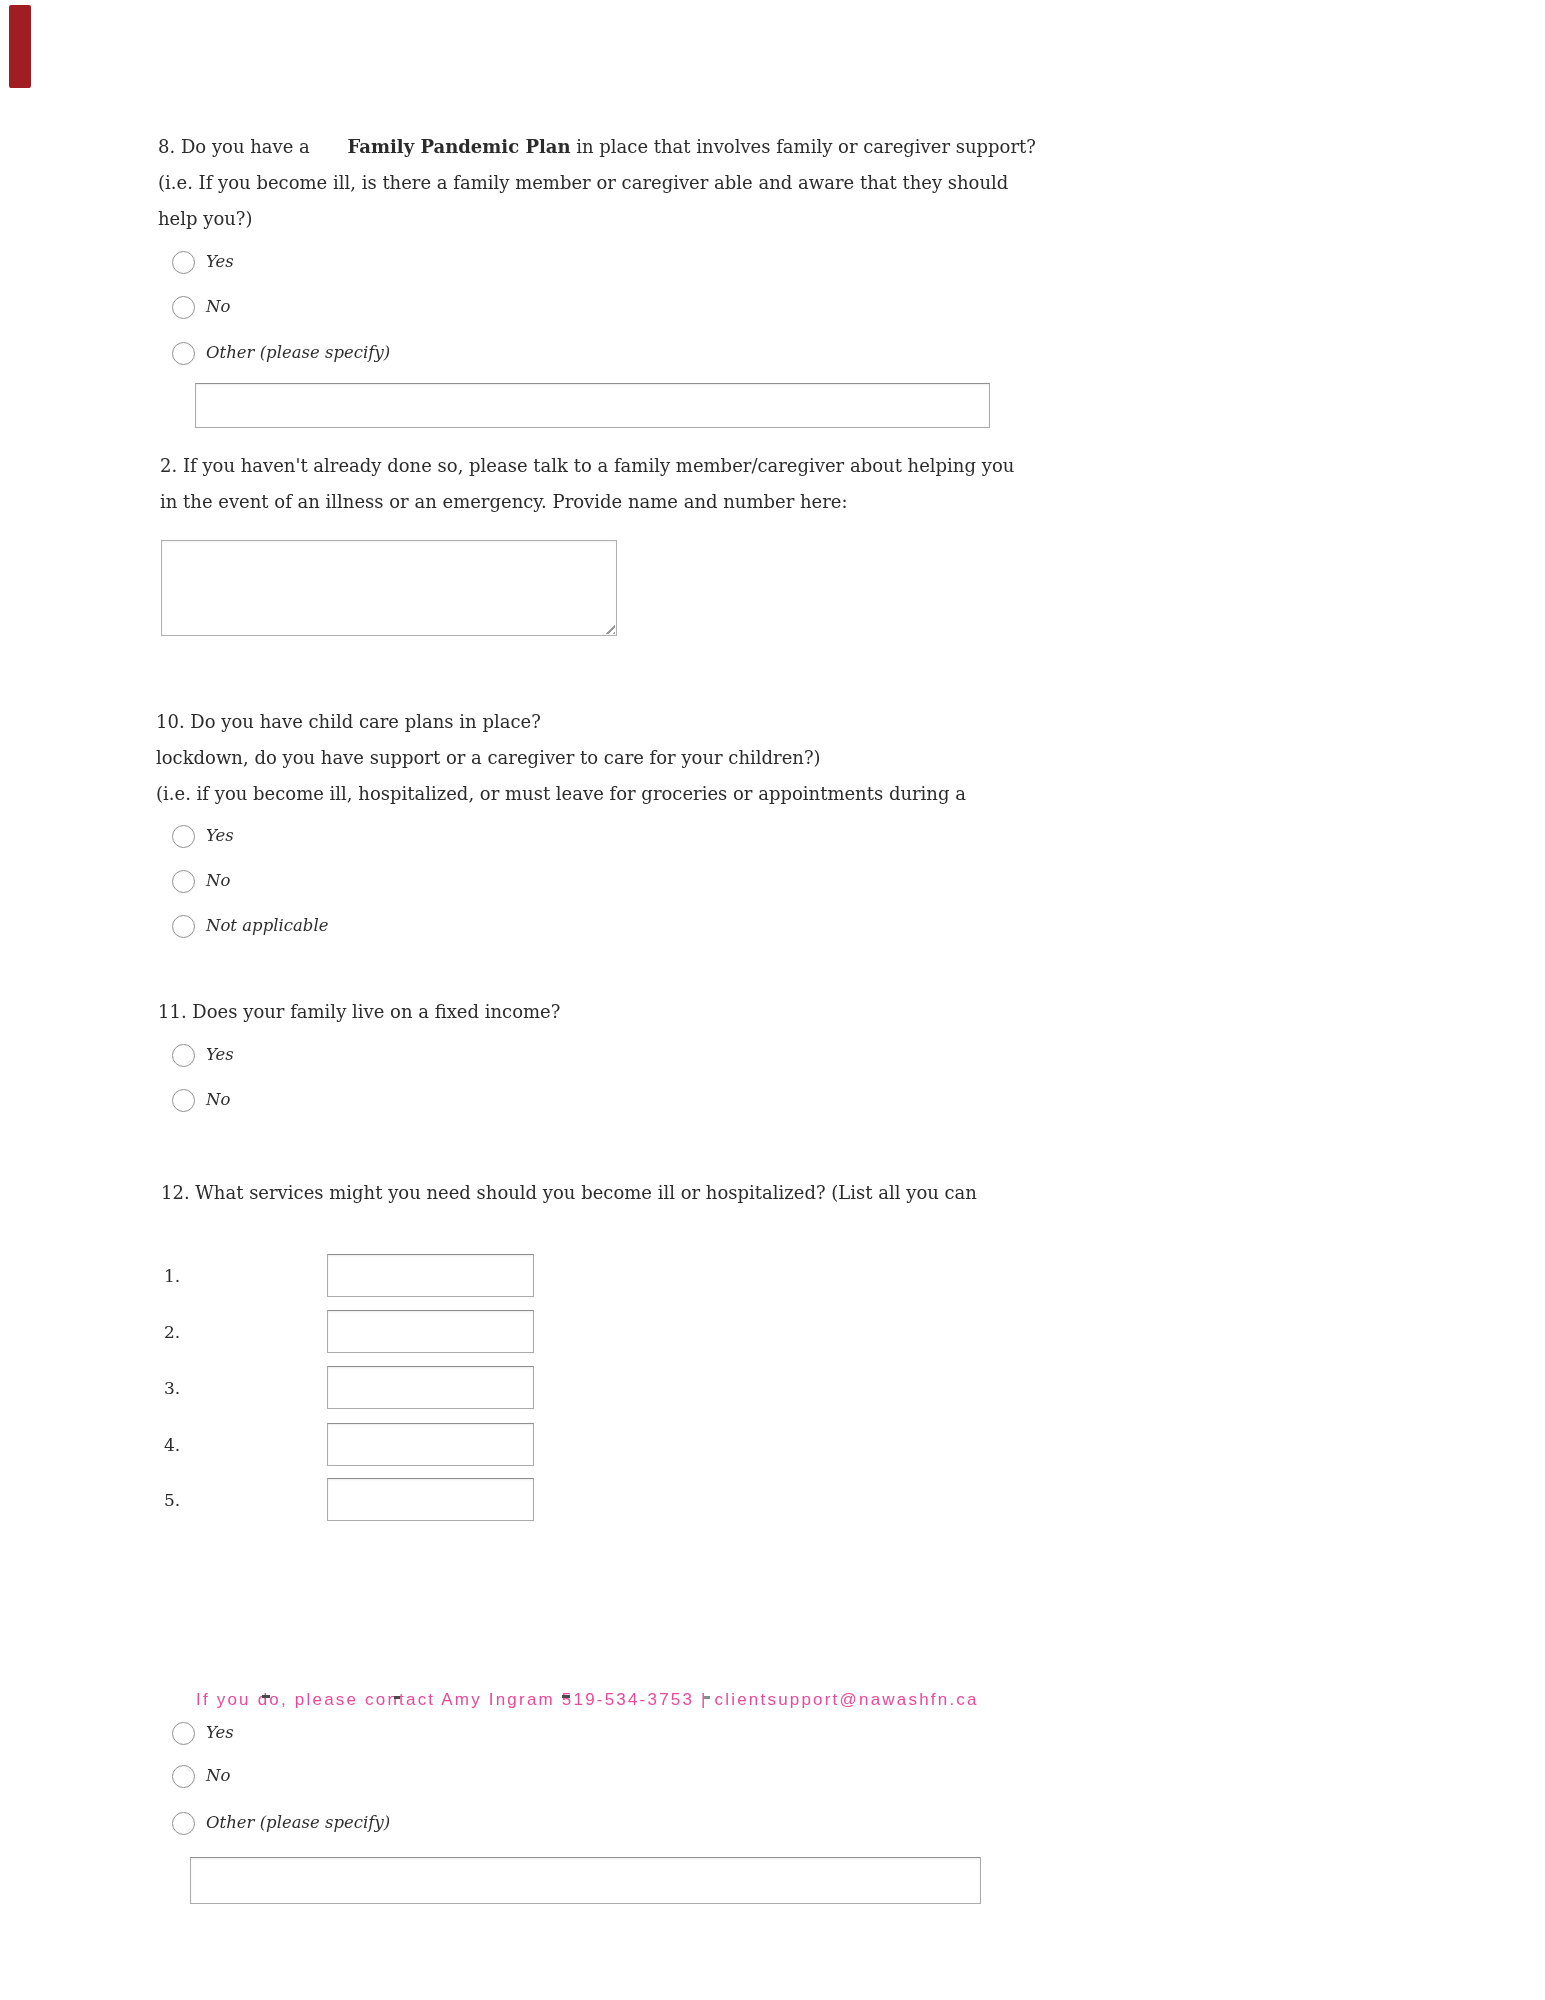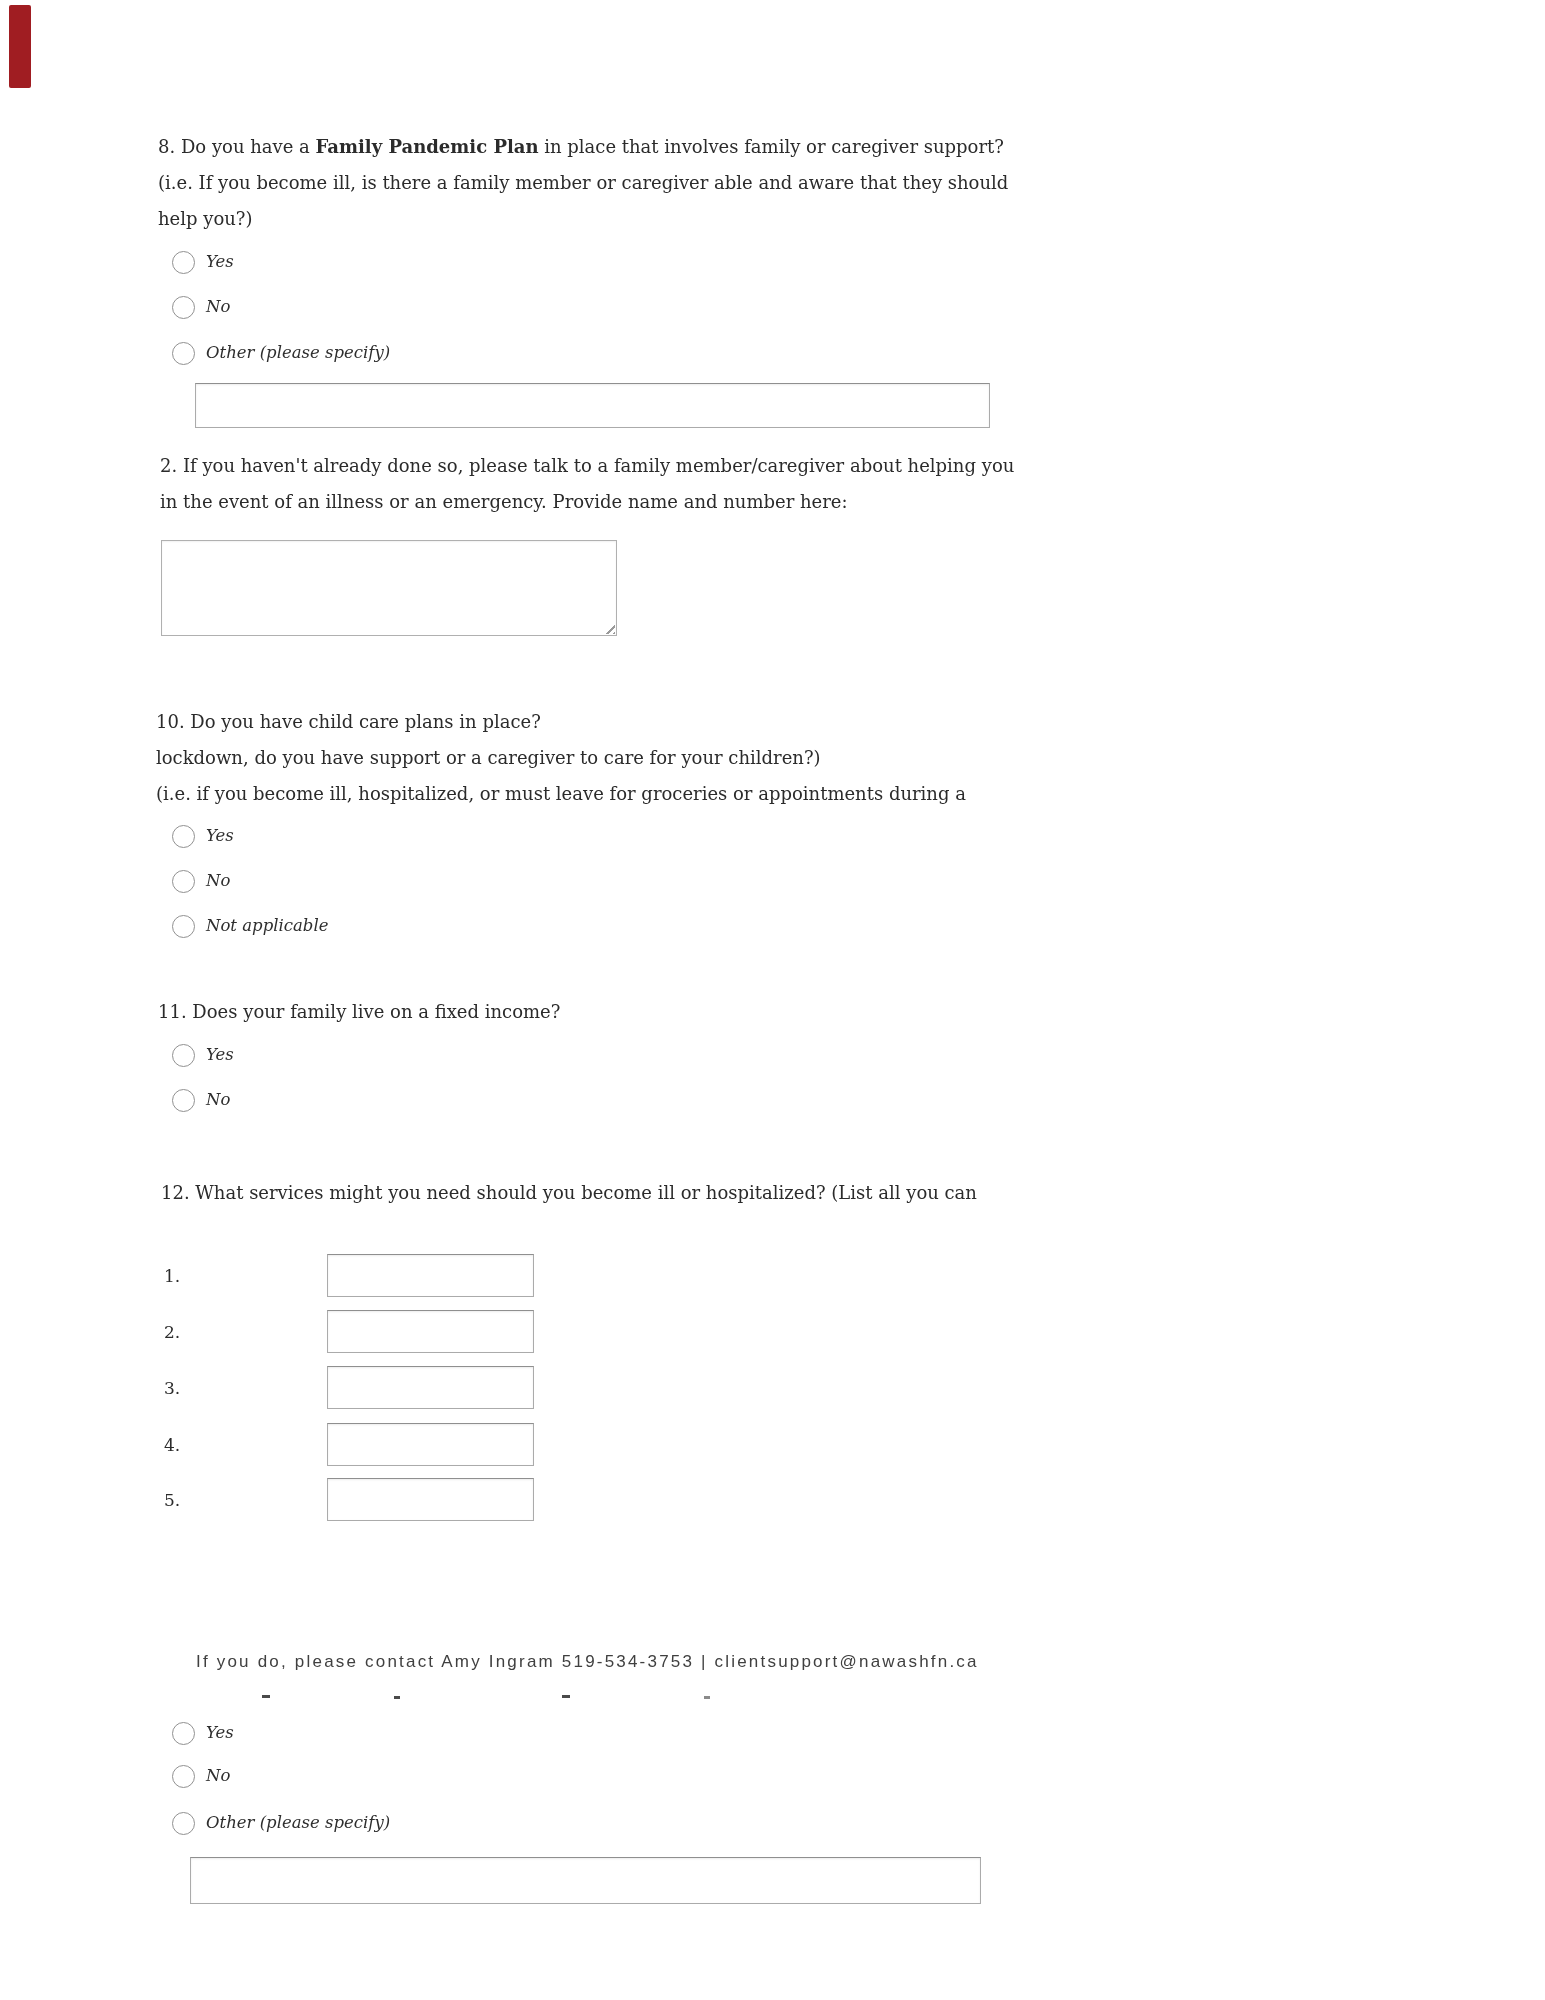--- a/index.html
+++ b/index.html
@@ -6,21 +6,21 @@
   .page {
     position:relative; width:1545px; height:2000px; background:#ffffff;
     font-family:"DejaVu Serif", serif; color:#2b2b2b; overflow:hidden;
   }
   .red-marker {
     position:absolute; left:9px; top:5px; width:22px; height:83px;
     background:#a01d22; border-radius:2px;
   }
   .qtitle { position:absolute; }
   .q-line { white-space:nowrap; font-size:18px; line-height:36px; color:#2b2b2b; }
-  .bold { font-weight:bold; }
+  .bold { font-weight:bold;margin-left:32px; }
   .opt {
     position:absolute; display:flex; align-items:center; gap:11px; height:24px;
     cursor:default;
   }
   .radio {
     width:23px; height:23px; box-sizing:border-box; flex:0 0 23px;
     border:1.5px solid #919191; border-radius:50%; background:#fff;
   }
   .opt-label { font-size:16.5px; color:#2e2e2e; line-height:24px;font-style:italic; }
   .ti {
@@ -38,21 +38,21 @@
     resize:none; border-radius:0; outline:none;
   }
   .resize-handle {
     position:absolute; width:13px; height:13px;
     background: repeating-linear-gradient(135deg, transparent 0 3px, #9a9a9a 3px 4.5px);
     clip-path: polygon(100% 0, 100% 100%, 0 100%);
   }
   .num { position:absolute; font-size:17px; color:#2b2b2b; line-height:22px; }
   .contact {
     position:absolute; font-family:"Liberation Sans", sans-serif;
-    font-size:17px; letter-spacing:2.2px; color:#404040; white-space:nowrap;
+    font-size:17px; letter-spacing:2.2px; color:#ec4899; white-space:nowrap;margin-top:38px;
   }
   .remnant { position:absolute; height:3px; background:#4a4a4a; }
 </style>
 </head>
 <body>
 
 <div class="page">
 
   <div class="red-marker"></div>
 

